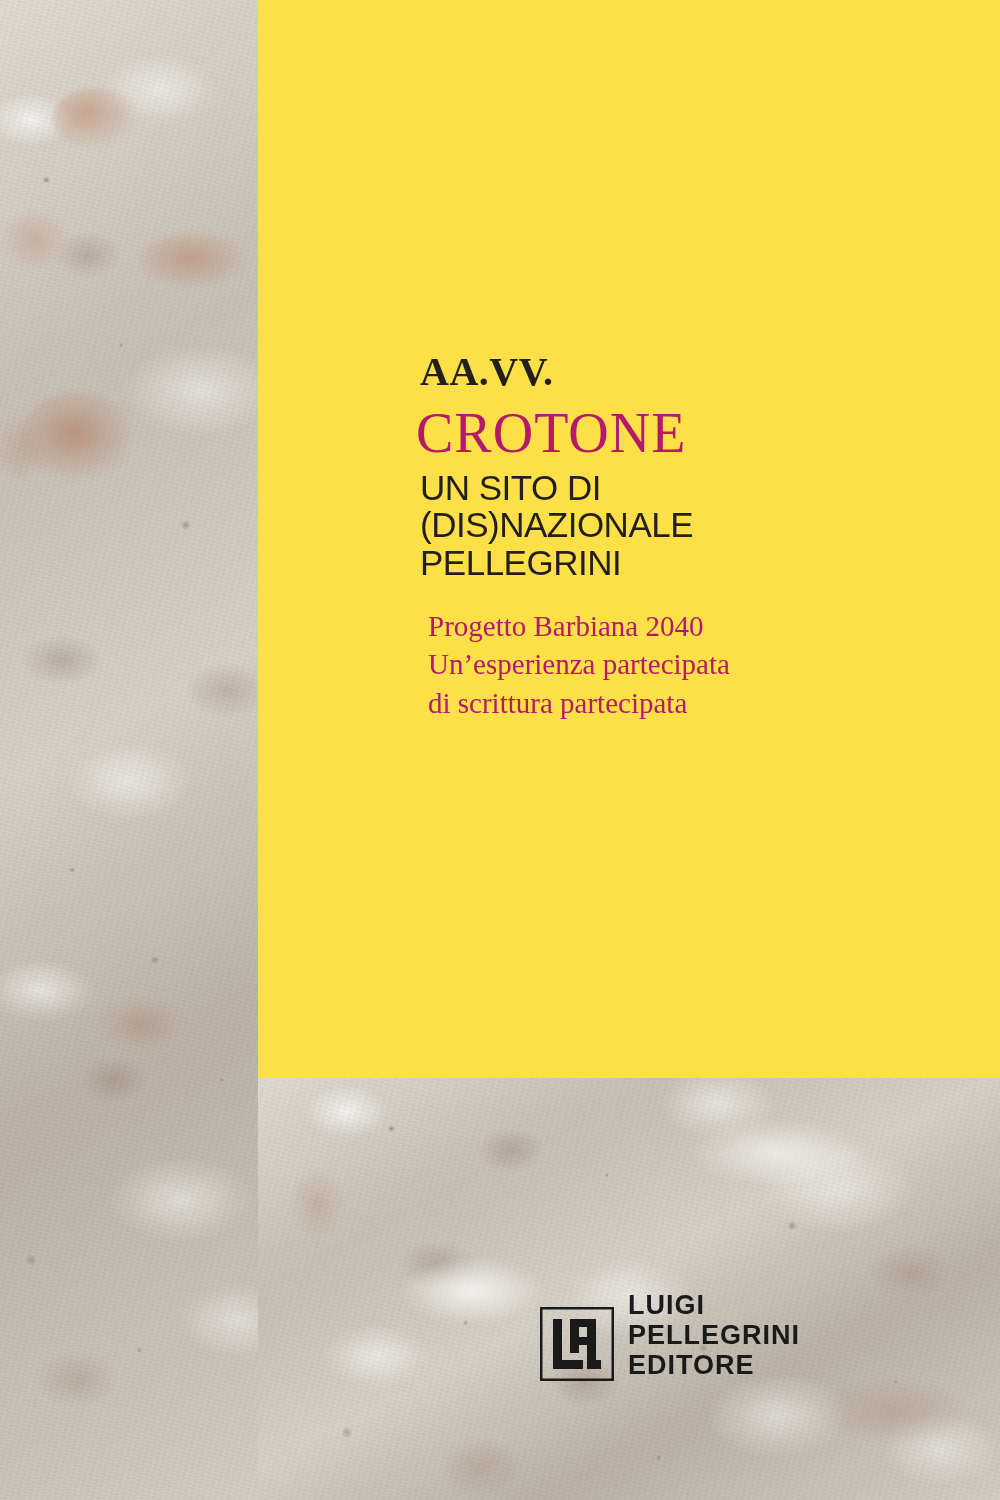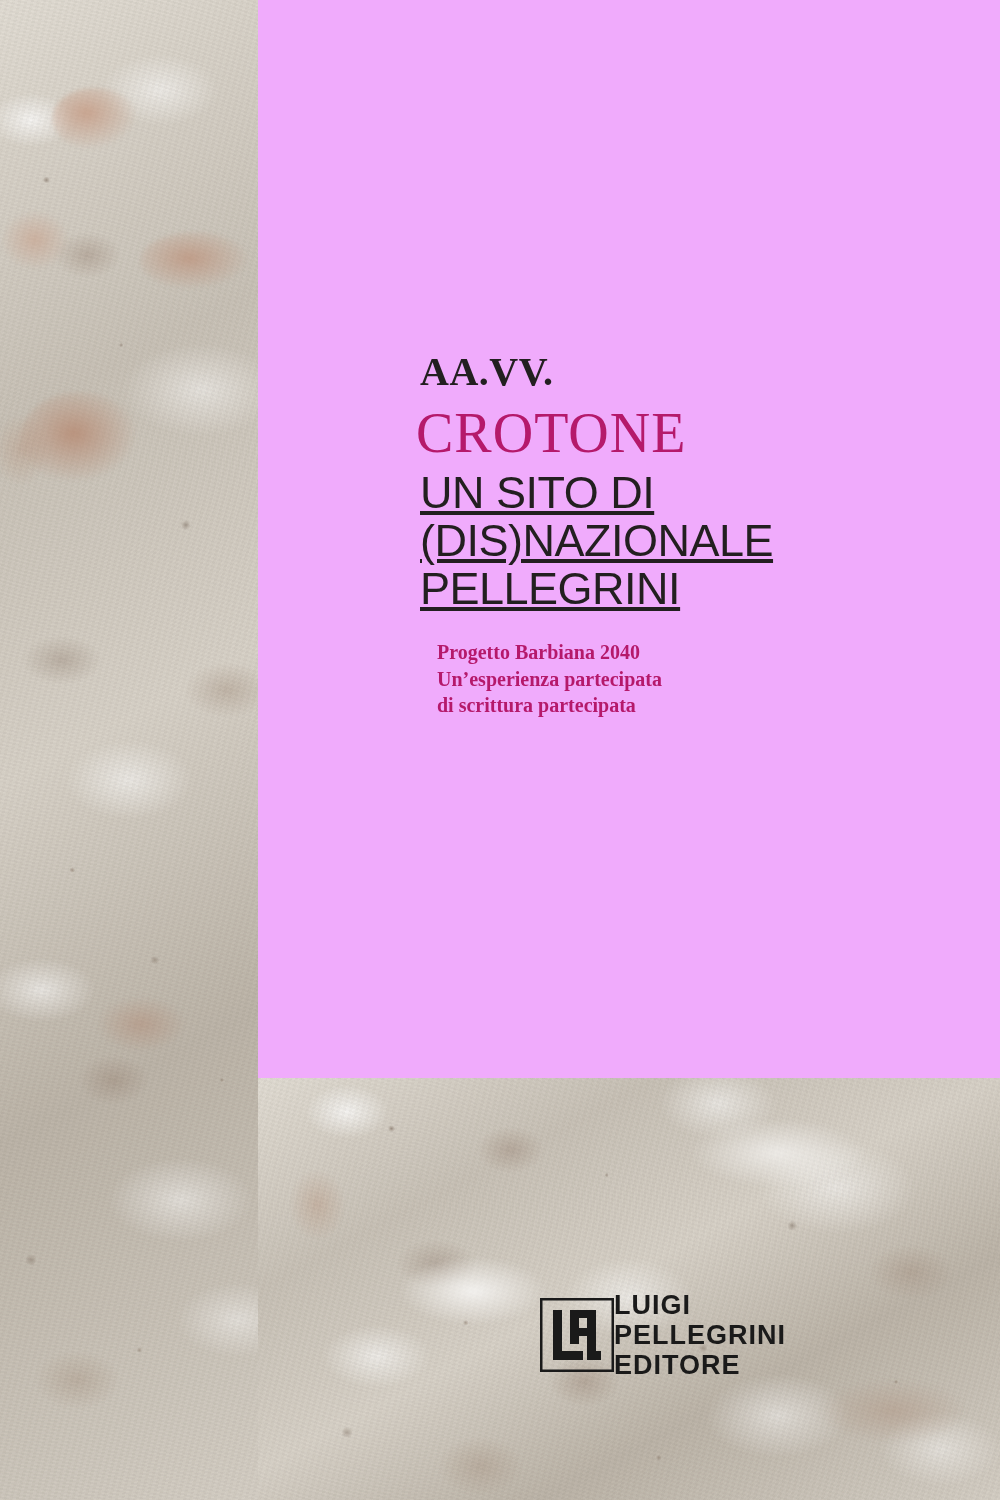--- a/index.html
+++ b/index.html
@@ -75,21 +75,21 @@
   #band-bottom {
     left: 258px; top: 1078px;
     width: 742px; height: 422px;
   }
 
   
   #panel {
     position: absolute;
     left: 258px; top: 0;
     width: 742px; height: 1078px;
-    background: #f0abfc;
+    background: #fde047;
   }
 
   #text-block {
     position: absolute;
     left: 162px;
     top: 352px;
     width: 560px;
   }
 
   #author {
@@ -108,45 +108,44 @@
     font-weight: normal;
     color: #b5196b;
     letter-spacing: 1px;
     line-height: 0.98;
     margin: 0 0 8px -4px;
   }
 
   #subtitle {
     font-family: "Liberation Sans", sans-serif;
     font-weight: normal;
-    font-size: 45px;
+    font-size: 35px;
     line-height: 1.07;
     color: #231f20;
     letter-spacing: -0.5px;
     margin: 0 0 26px 0;
-    text-decoration: underline;
   }
 
   #tagline {
     font-family: "Liberation Serif", serif;
-    font-weight: bold;
-    font-size: 20px;
+    font-weight: normal;
+    font-size: 29px;
     line-height: 1.32;
     color: #b5196b;
-    margin: 17px;
+    margin: 8px;
   }
 
   
   #publisher {
     position: absolute;
     left: 540px;
     top: 1290px;
     display: flex;
-    align-items: center;
-    gap: 0;
+    align-items: flex-end;
+    gap: 14px;
   }
   #logo-mark {
     width: 74px;
     height: 74px;
     position: relative;
   }
   #publisher-name {
     font-family: "Liberation Sans", sans-serif;
     font-weight: bold;
     color: #1a1a1a;

